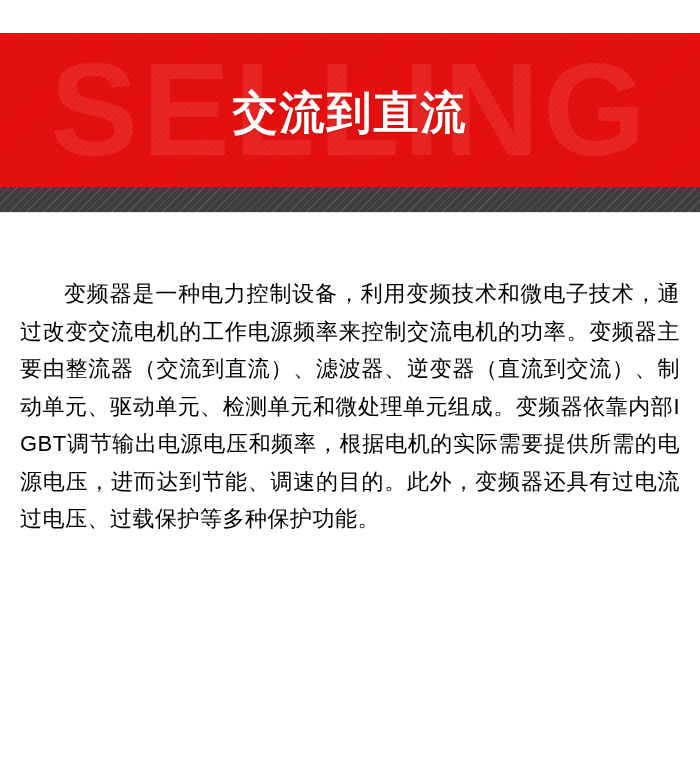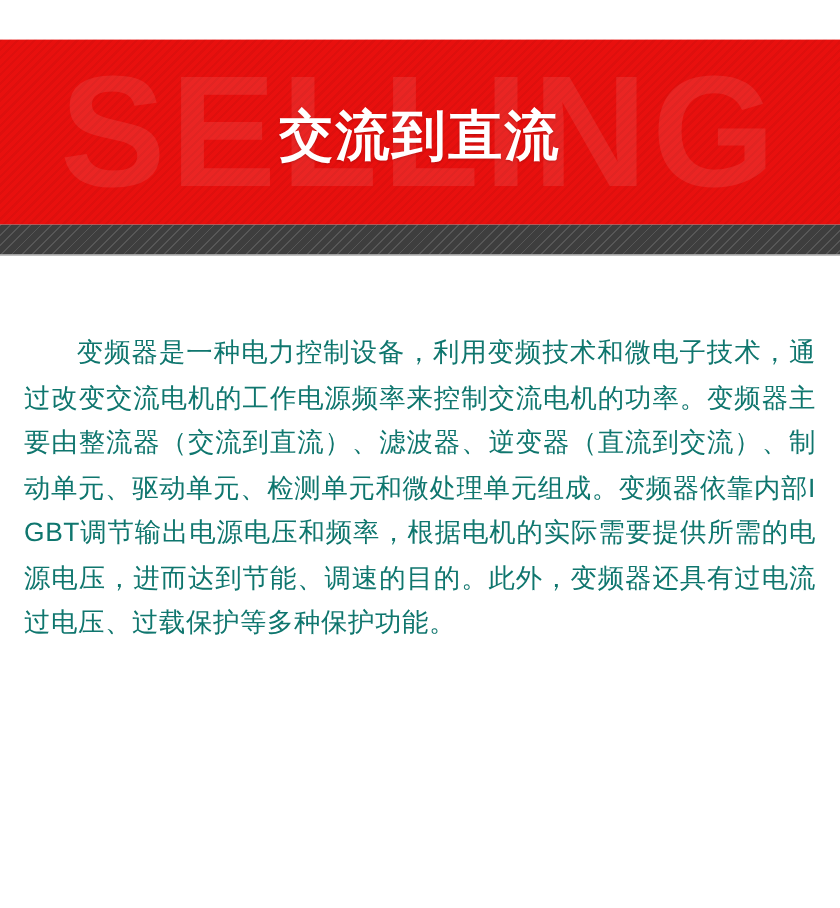--- a/index.html
+++ b/index.html
@@ -73,21 +73,21 @@
       rgba(255,255,255,0.13) 0px,
       rgba(255,255,255,0.13) 1px,
       transparent 1px,
       transparent 6px
     );
     border-bottom: 1px solid #e3e3e3;
   }
   
   .content {
     padding: 62px 20px 0 20px;
-    color: #0f766e;
+    color: #000000;
   }
   .content p {
     margin: 0;
     font-size: 22px;
     line-height: 37.5px;
     text-align: justify;
     text-justify: inter-character;
     text-indent: 2em;
     letter-spacing: 0.5px;
     word-break: break-all;

